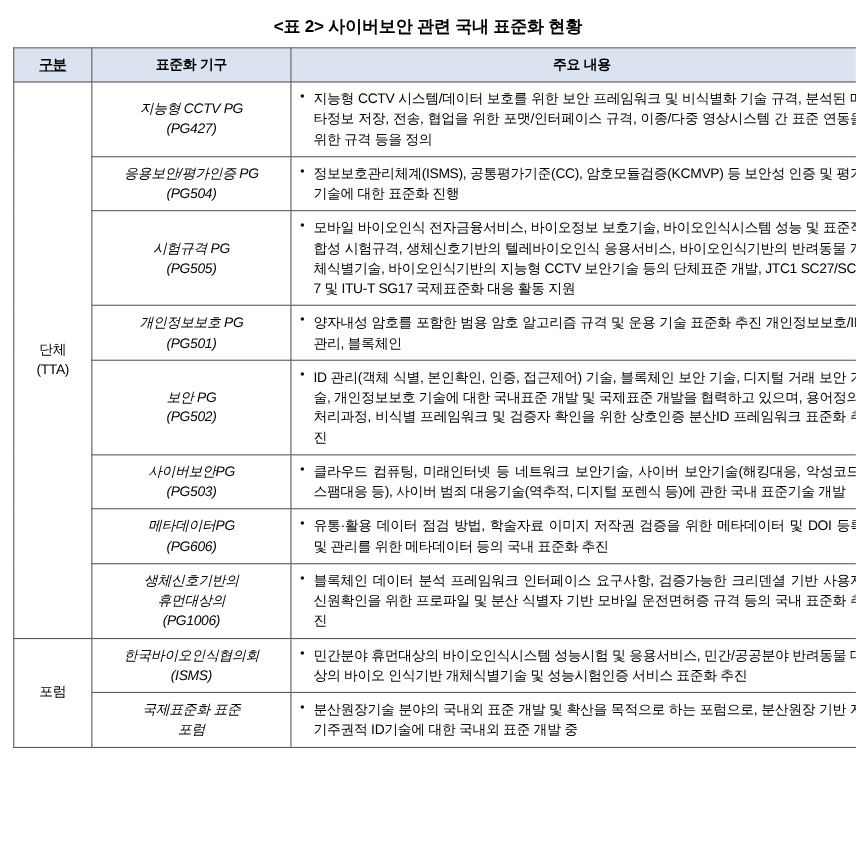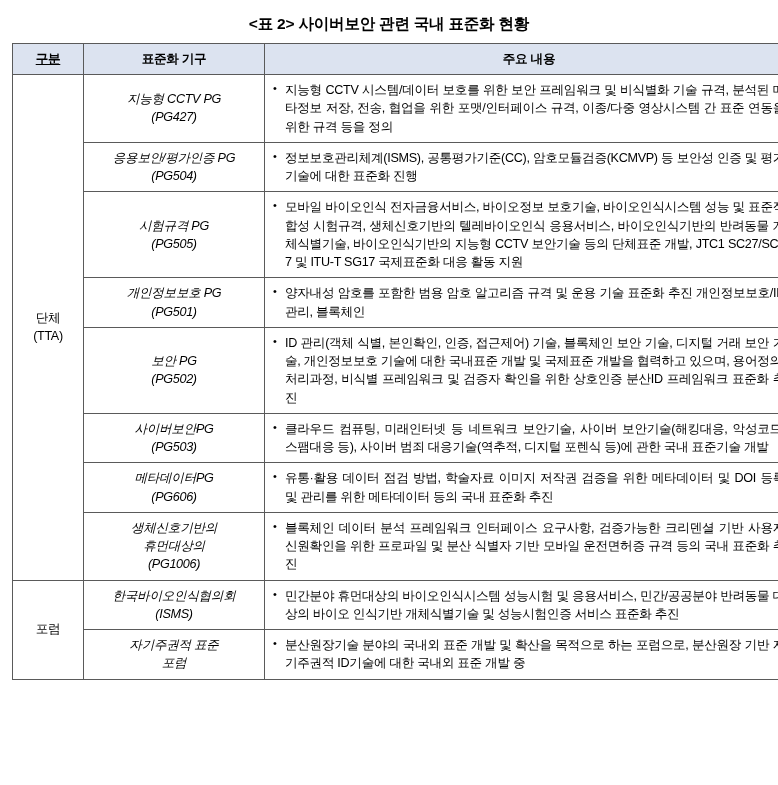--- a/index.html
+++ b/index.html
@@ -198,21 +198,21 @@
           <div>한국바이오인식협의회</div>
           <div>(ISMS)</div>
         </td>
         <td class="desc-cell">
           <span class="bullet-line">민간분야 휴먼대상의 바이오인식시스템 성능시험 및 응용서비스, 민간/공공분야 반려동물 대상의 바이오 인식기반 개체식별기술 및 성능시험인증 서비스 표준화 추진</span>
         </td>
       </tr>
 
       <tr>
         <td class="org-cell">
-          <div>자기주권적 표준</div>
+          <div>국제표준화 표준</div>
           <div>포럼</div>
         </td>
         <td class="desc-cell">
           <span class="bullet-line">분산원장기술 분야의 국내외 표준 개발 및 확산을 목적으로 하는 포럼으로, 분산원장 기반 자기주권적 ID기술에 대한 국내외 표준 개발 중</span>
         </td>
       </tr>
 
     </tbody>
   </table>
 </div>

